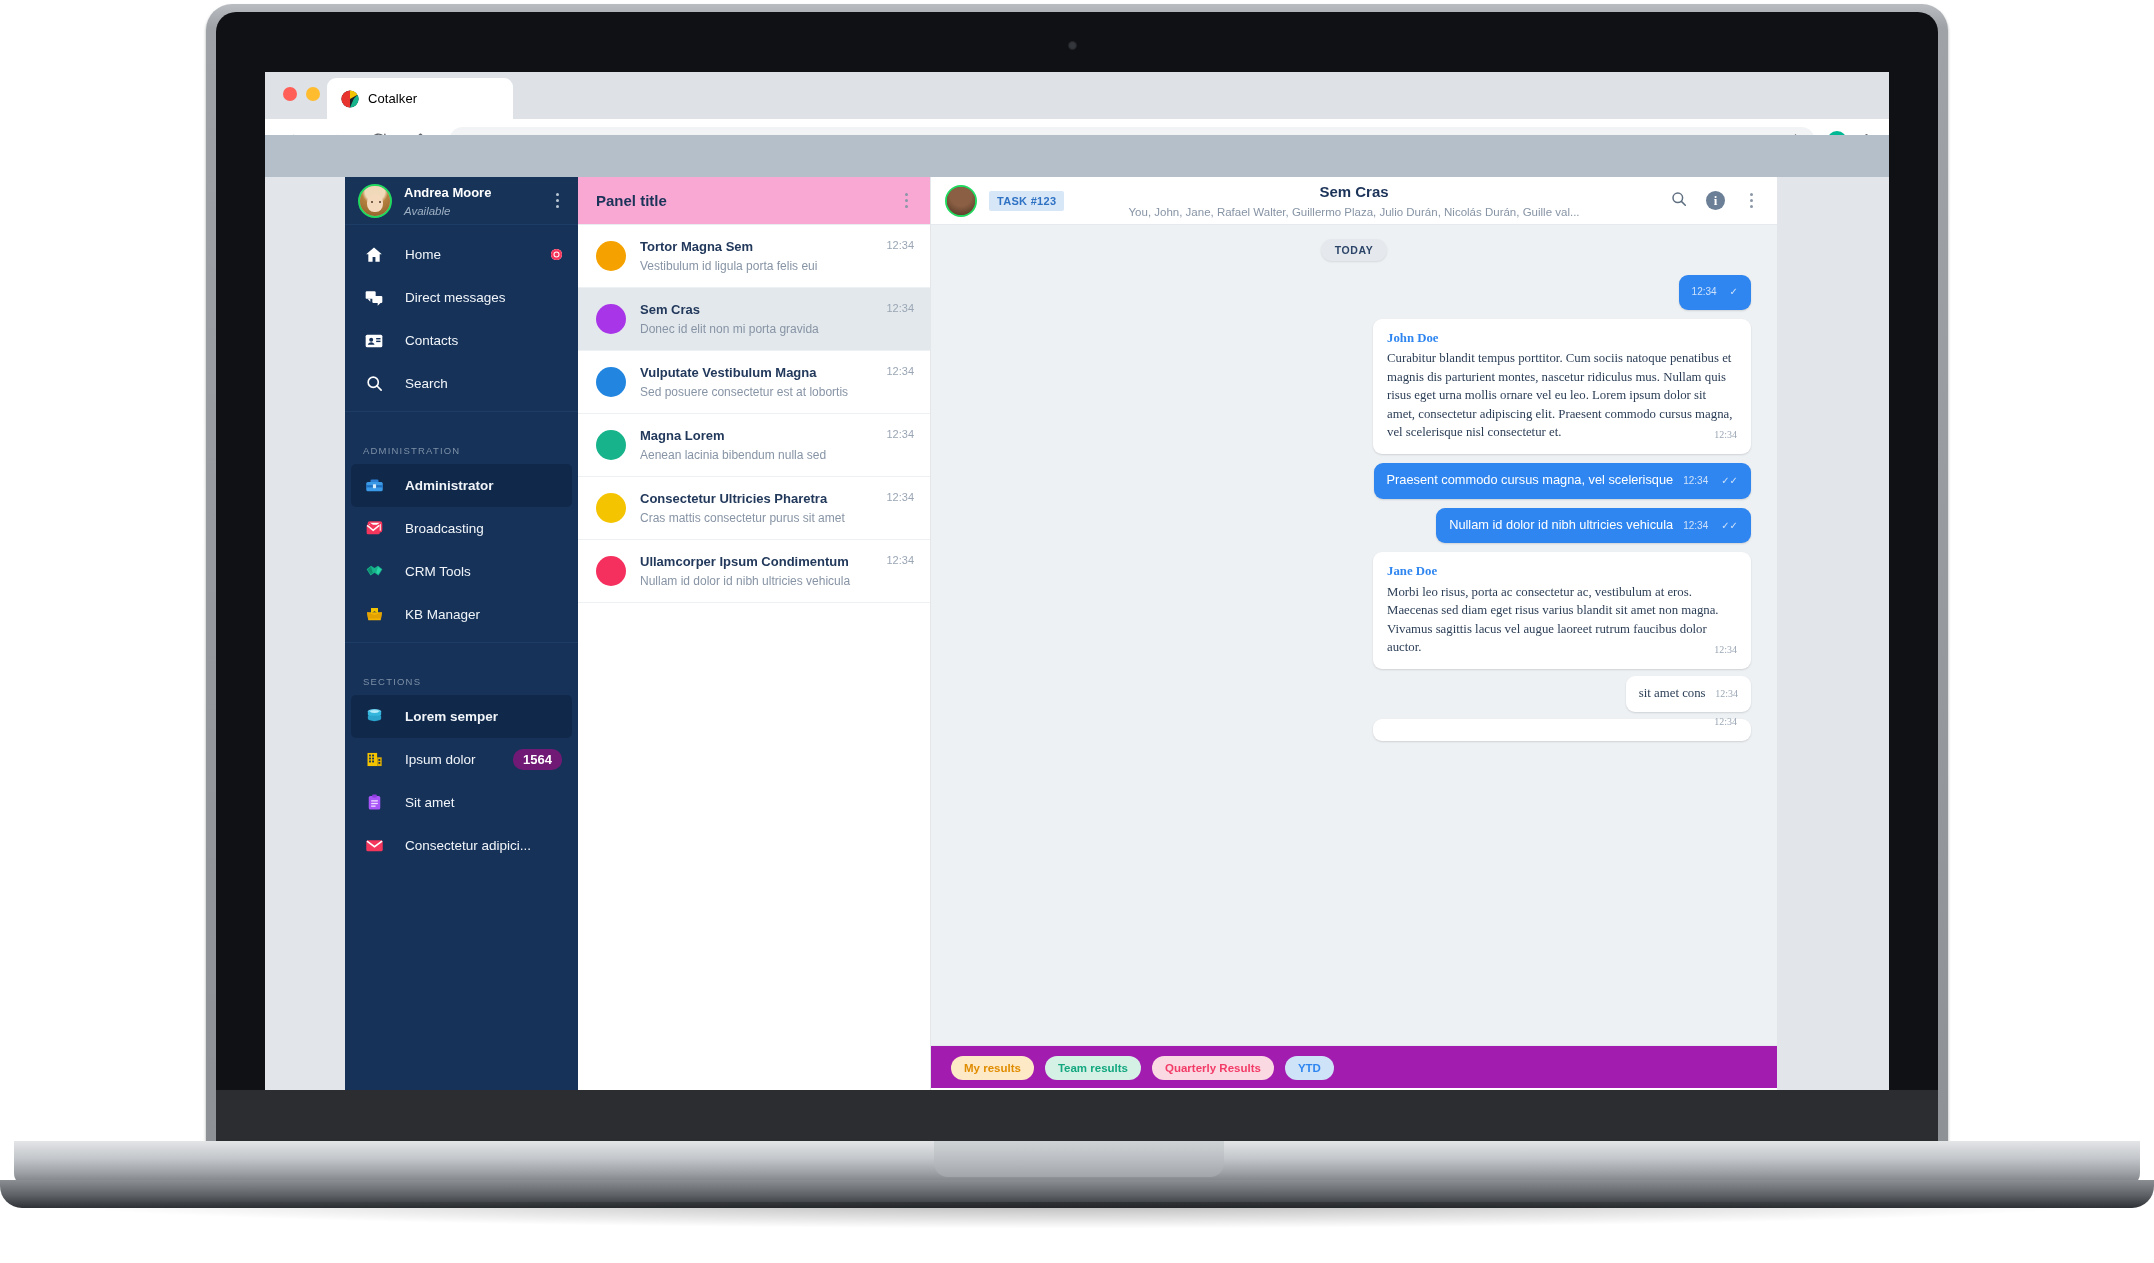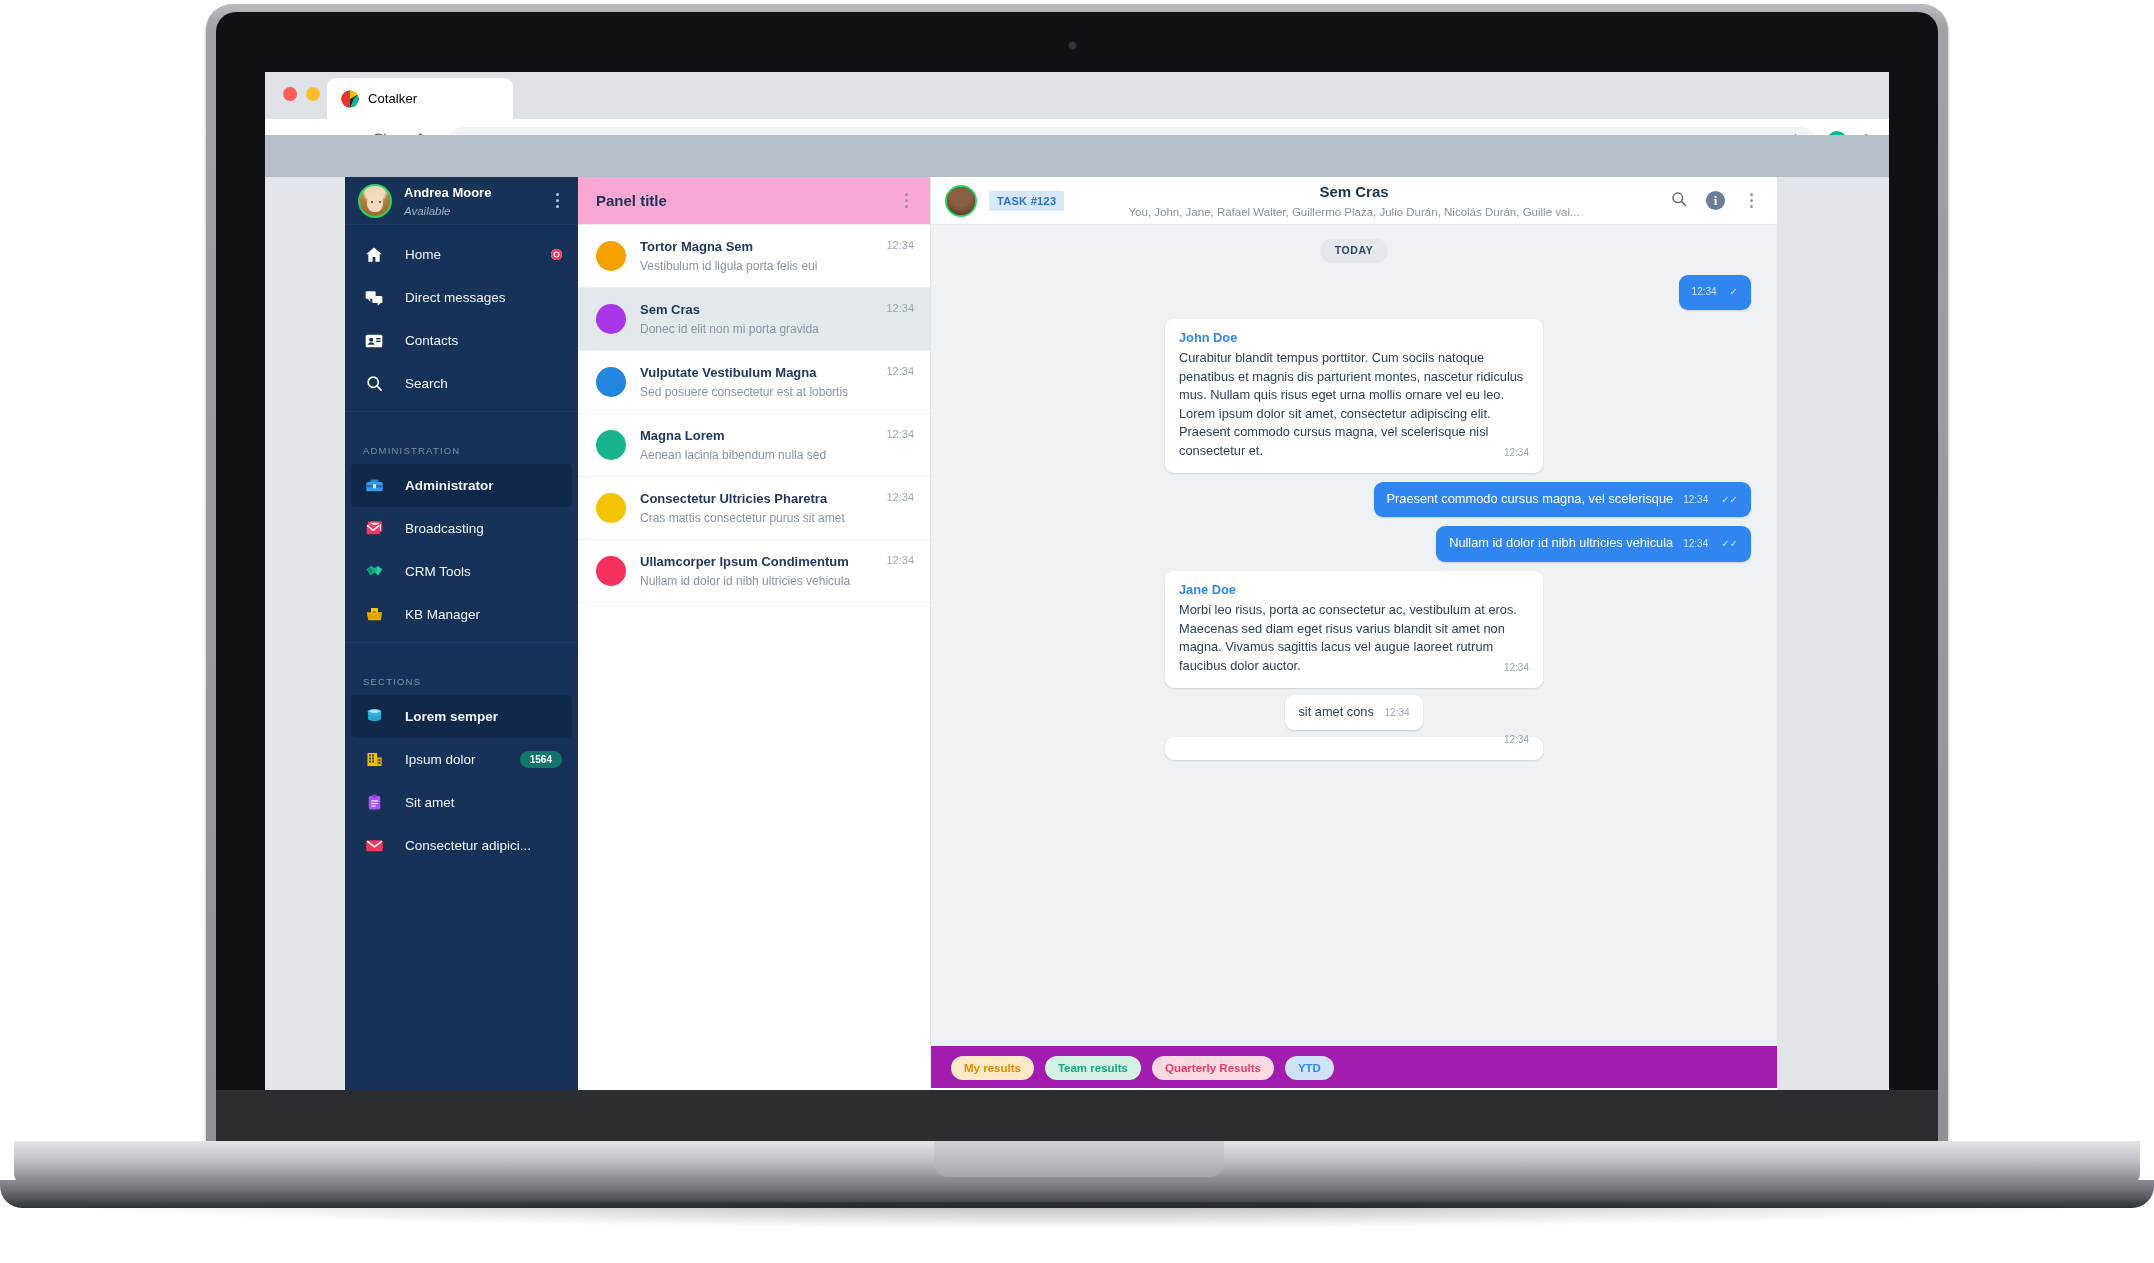--- a/index.html
+++ b/index.html
@@ -172,21 +172,21 @@
     height: 43px; display: flex; align-items: center;
     padding: 0 16px 0 18px; gap: 20px;
     position: relative;
   }
   .nav-item.active { background: #10294b; border-radius: 5px; margin: 0 6px; padding-left: 12px; }
   .nav-ico-box { width: 22px; height: 22px; display:flex;align-items:center;justify-content:center; flex:0 0 auto;}
   .nav-label { font-size: 13.5px; color: #f1f5f9; flex: 1 1 auto; white-space: nowrap; overflow:hidden; text-overflow: ellipsis;}
   .nav-item.active .nav-label { font-weight: bold; }
   .reddot { width: 11px; height: 11px; border-radius: 50%; background: #f5365c; box-shadow: inset 0 0 0 2.5px #f5365c, inset 0 0 0 3.5px #fff; flex:0 0 auto;}
   .badge-pill {
-    background: #0f766e; color: #fff; font-size: 10px; font-weight: bold;
+    background: #701a75; color: #fff; font-size: 13px; font-weight: bold;
     padding: 3px 10px; border-radius: 10px; flex:0 0 auto;
   }
   .sec-label {
     font-size: 9.5px; letter-spacing: 1.2px; color: #7d90a6;
     padding: 0 18px; margin-top: 28px; margin-bottom: 4px; height: 20px; display:flex;align-items:center;
   }
   .sec-divider { height: 1px; background: #1e3d66; margin: 6px 0 0 0; }
 
   
   .panel {
@@ -242,21 +242,21 @@
   .chat-body { flex: 1 1 auto; padding: 14px 26px 0 26px; overflow: hidden; position: relative;}
   .today-wrap { text-align: center; margin-bottom: 14px; }
   .today-pill {
     display: inline-block; background:#e5e9ed; color:#2b4468;
     font-size: 10.5px; font-weight: bold; letter-spacing: .6px;
     padding: 5px 14px; border-radius: 12px;
     box-shadow: 0 1px 2px rgba(0,0,0,.10);
   }
   .row { display: flex; margin-bottom: 9px; }
   .row.out { justify-content: flex-end; }
-  .row.in { justify-content: center; }
+  .row.in { justify-content: flex-end; font-family: Liberation Serif, serif; }
   .bubble {
     max-width: 460px; border-radius: 9px;
     padding: 10px 14px 10px 14px;
     box-shadow: 0 1px 2px rgba(0,0,0,.13);
     position: relative;
     font-size: 12.8px; line-height: 18.5px;
   }
   .bubble.out { background: #2f86f0; color: #fff; border-radius: 9px; padding: 8px 13px; }
   .bubble.in { background: #fff; color: #2c3e56; }
   .bubble.out .inline { display: flex; align-items: baseline; gap: 10px; }

